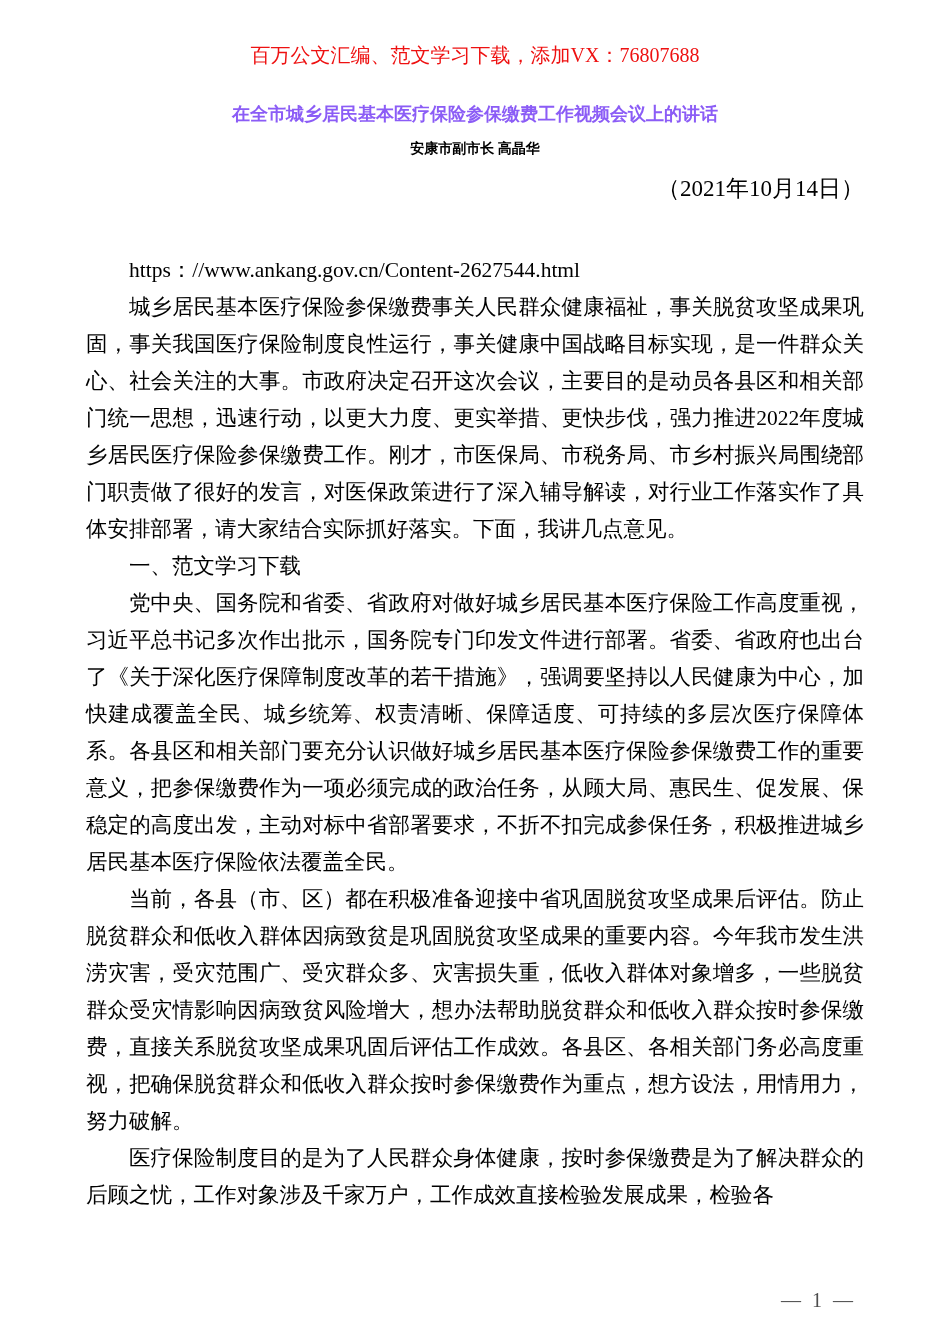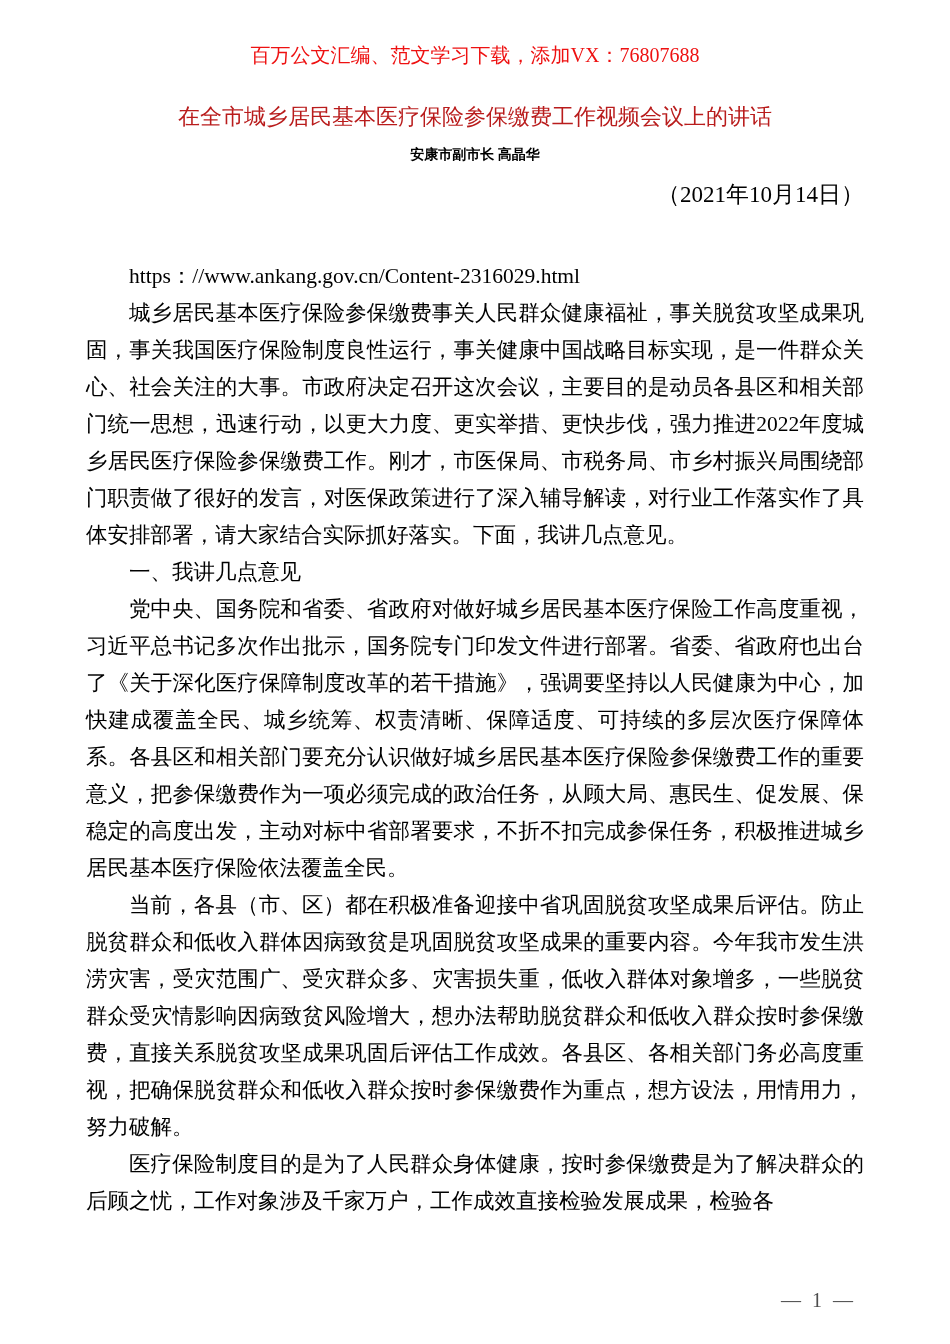--- a/index.html
+++ b/index.html
@@ -19,25 +19,25 @@
     overflow: hidden;
   }
   .promo {
     font-size: 20px;
     line-height: 1.3;
     color: #ee1111;
     text-align: center;
   }
   .title {
     margin-top: 34px;
-    font-size: 22px;
-    font-weight: 400;
+    font-size: 18px;
+    font-weight: 700;
     line-height: 1.4;
     text-align: center;
-    color: #b91c1c;
+    color: #8b5cf6;
   }
   .author {
     margin-top: 13px;
     font-size: 14px;
     font-weight: 700;
     text-align: center;
   }
   .date {
     margin-top: 15px;
     font-size: 23px;
@@ -78,25 +78,25 @@
   <div class="promo">百万公文汇编、范文学习下载，添加VX：76807688</div>
 
   <div class="title">在全市城乡居民基本医疗保险参保缴费工作视频会议上的讲话</div>
 
   <div class="author">安康市副市长 高晶华</div>
 
   <div class="date">（2021年10月14日）</div>
 
   <div class="body">
 
-    <p class="para url-line">https：//www.ankang.gov.cn/Content-2316029.html</p>
+    <p class="para url-line">https：//www.ankang.gov.cn/Content-2627544.html</p>
 
     <p class="para">城乡居民基本医疗保险参保缴费事关人民群众健康福祉，事关脱贫攻坚成果巩固，事关我国医疗保险制度良性运行，事关健康中国战略目标实现，是一件群众关心、社会关注的大事。市政府决定召开这次会议，主要目的是动员各县区和相关部门统一思想，迅速行动，以更大力度、更实举措、更快步伐，强力推进2022年度城乡居民医疗保险参保缴费工作。刚才，市医保局、市税务局、市乡村振兴局围绕部门职责做了很好的发言，对医保政策进行了深入辅导解读，对行业工作落实作了具体安排部署，请大家结合实际抓好落实。下面，我讲几点意见。</p>
 
-    <p class="para">一、我讲几点意见</p>
+    <p class="para">一、范文学习下载</p>
 
     <p class="para">党中央、国务院和省委、省政府对做好城乡居民基本医疗保险工作高度重视，习近平总书记多次作出批示，国务院专门印发文件进行部署。省委、省政府也出台了《关于深化医疗保障制度改革的若干措施》，强调要坚持以人民健康为中心，加快建成覆盖全民、城乡统筹、权责清晰、保障适度、可持续的多层次医疗保障体系。各县区和相关部门要充分认识做好城乡居民基本医疗保险参保缴费工作的重要意义，把参保缴费作为一项必须完成的政治任务，从顾大局、惠民生、促发展、保稳定的高度出发，主动对标中省部署要求，不折不扣完成参保任务，积极推进城乡居民基本医疗保险依法覆盖全民。</p>
 
     <p class="para">当前，各县（市、区）都在积极准备迎接中省巩固脱贫攻坚成果后评估。防止脱贫群众和低收入群体因病致贫是巩固脱贫攻坚成果的重要内容。今年我市发生洪涝灾害，受灾范围广、受灾群众多、灾害损失重，低收入群体对象增多，一些脱贫群众受灾情影响因病致贫风险增大，想办法帮助脱贫群众和低收入群众按时参保缴费，直接关系脱贫攻坚成果巩固后评估工作成效。各县区、各相关部门务必高度重视，把确保脱贫群众和低收入群众按时参保缴费作为重点，想方设法，用情用力，努力破解。</p>
 
     <p class="para para-gap">医疗保险制度目的是为了人民群众身体健康，按时参保缴费是为了解决群众的后顾之忧，工作对象涉及千家万户，工作成效直接检验发展成果，检验各</p>
 
   </div>
 
   <div class="footer">— 1 —</div>

